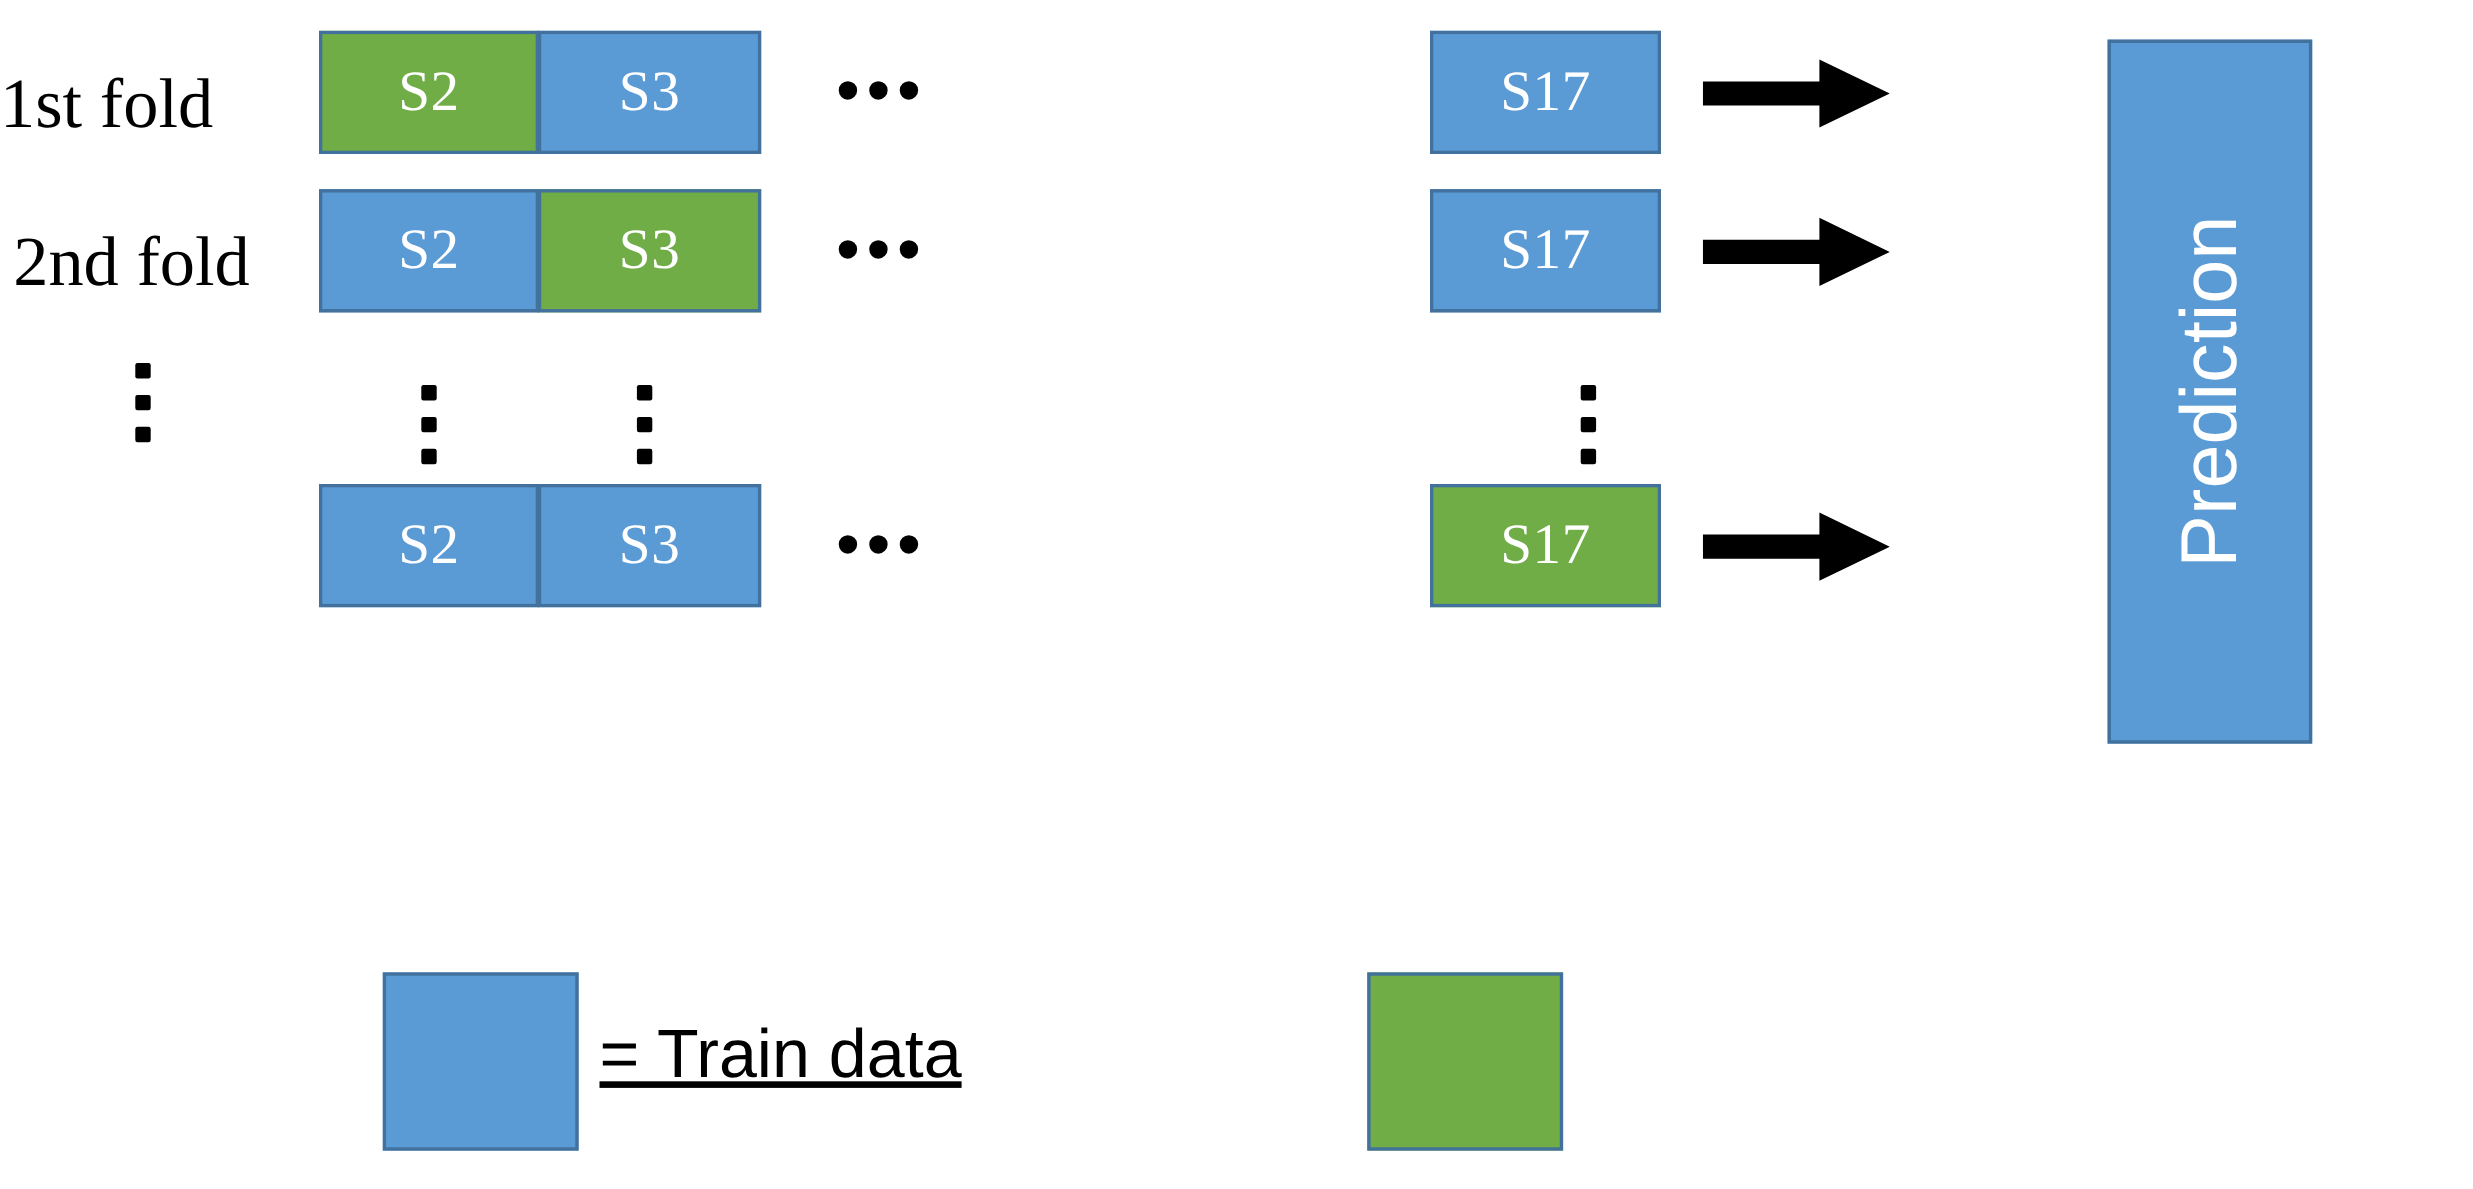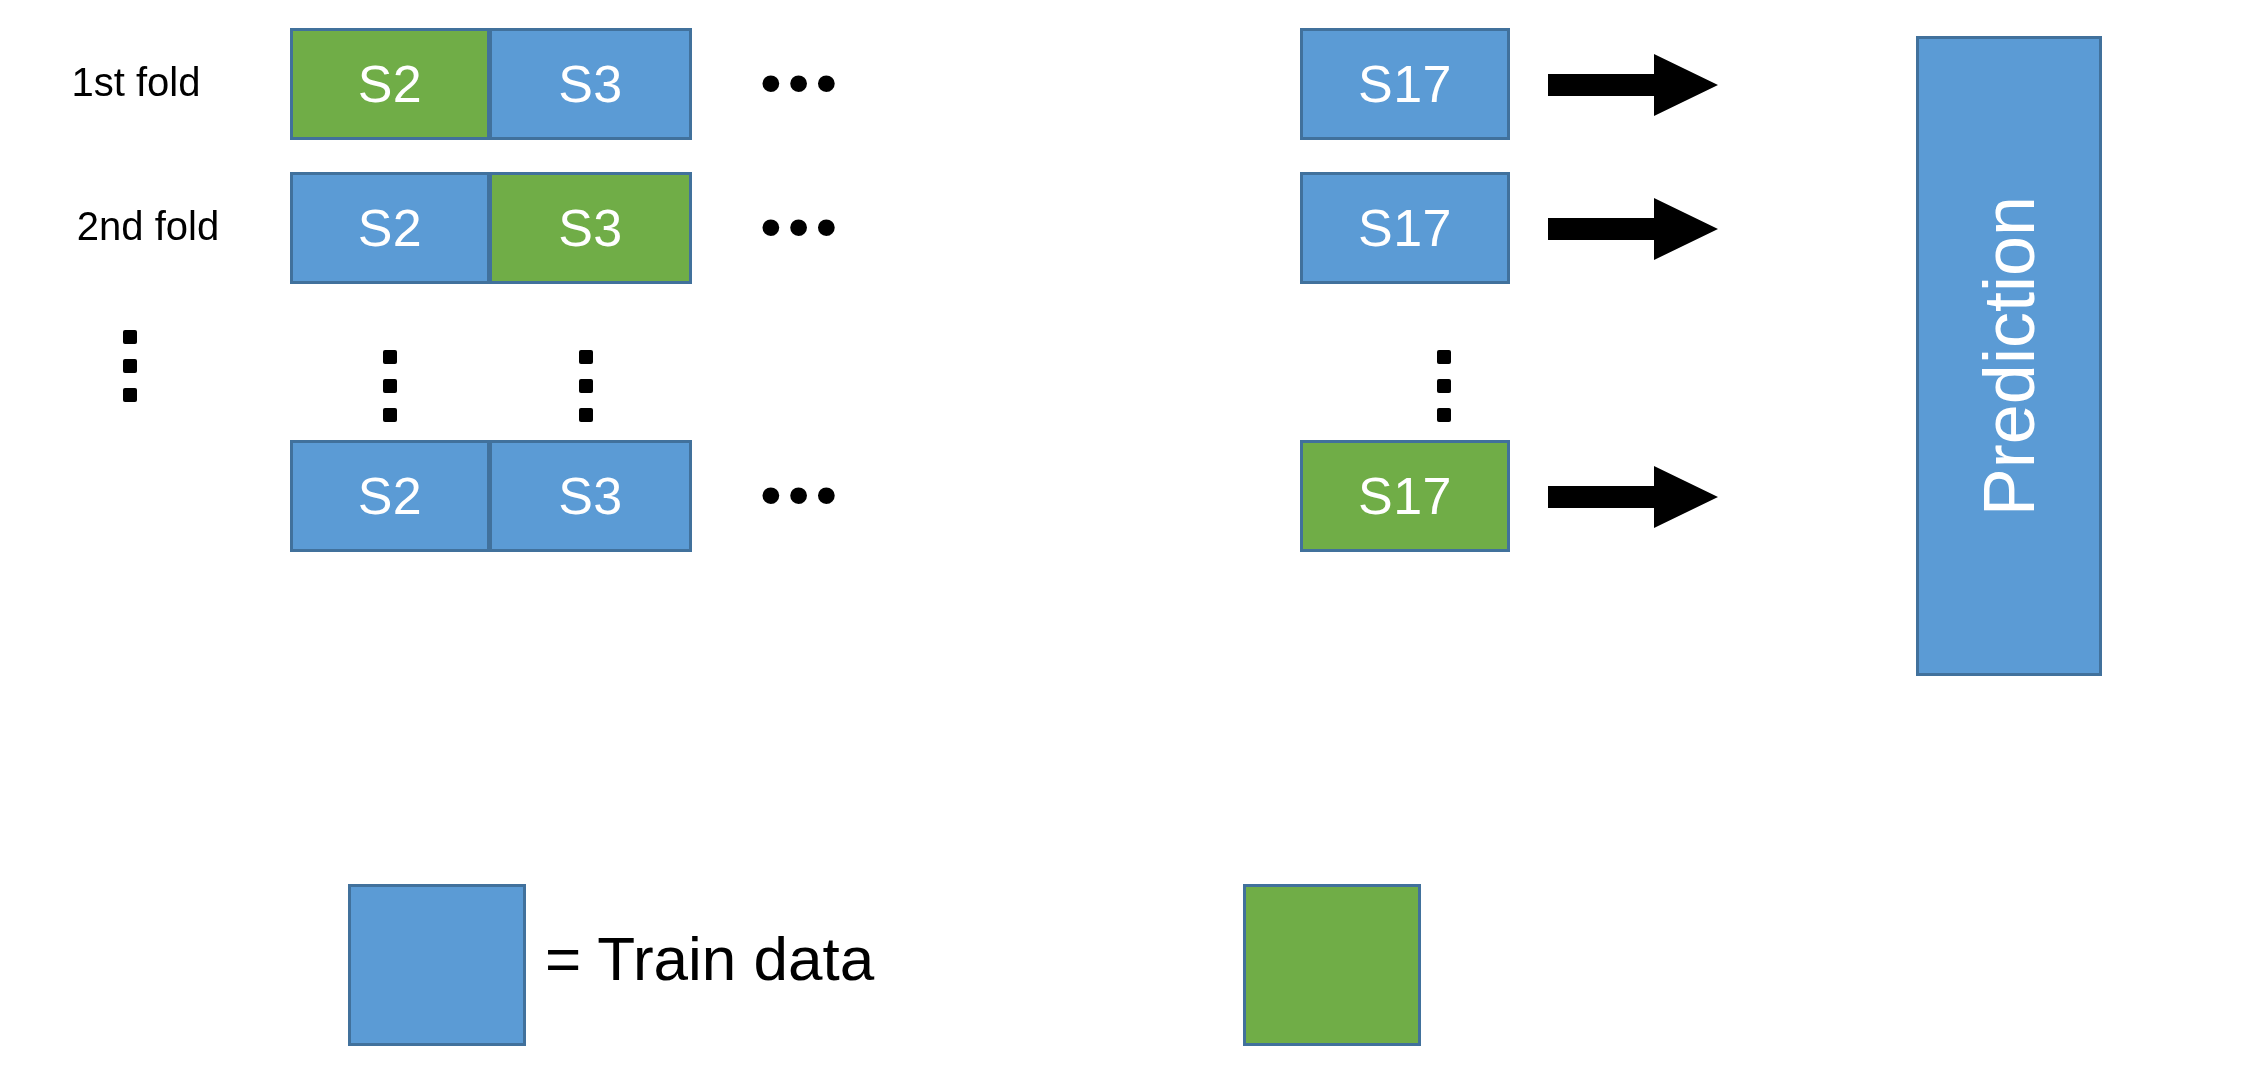--- a/index.html
+++ b/index.html
@@ -16,38 +16,38 @@
     height: 1081px;
     background: #ffffff;
     overflow: hidden;
   }
 
   
   .fold-label {
     position: absolute;
     left: 0px;
     width: 272px;
-    text-align: center;
-    font-family: Liberation Sans, sans-serif;
-    font-size: 40px;
+    text-align: left;
+    font-family: Liberation Serif, serif;
+    font-size: 64px;
     line-height: 1;
     color: #000000;
     white-space: nowrap;
   }
 
   
   .seg-box {
     position: absolute;
     box-sizing: border-box;
     border: 3px solid #41719C;
     display: flex;
     align-items: center;
     justify-content: center;
     color: #ffffff;
-    font-family: Liberation Sans, sans-serif;
+    font-family: Liberation Serif, serif;
     font-size: 52px;
     line-height: 1;
     letter-spacing: 0.5px;
   }
   .fill-train { background: #5B9BD5; }
   .fill-test  { background: #70AD47; }
 
   
   .h-dots {
     position: absolute;
@@ -208,17 +208,17 @@
 
   <svg class="arrow" style="left:1548px; top:462px;" viewBox="0 0 170 70">
     <polygon points="0,24 106,24 106,4 170,35 106,66 106,46 0,46" fill="#000000"></polygon>
   </svg>
 
   <div id="prediction-box">
     <span id="prediction-label">Prediction</span>
   </div>
 
   <div class="legend-swatch fill-train" style="left:348px;"></div>
-  <div class="legend-text" style="left:545px;">= Train data</div>
+  <div class="legend-text" style="left:545px;text-decoration:underline;">= Train data</div>
 
   <div class="legend-swatch fill-test" style="left:1243px;"></div>
 
 </div>
 
 </body></html>

